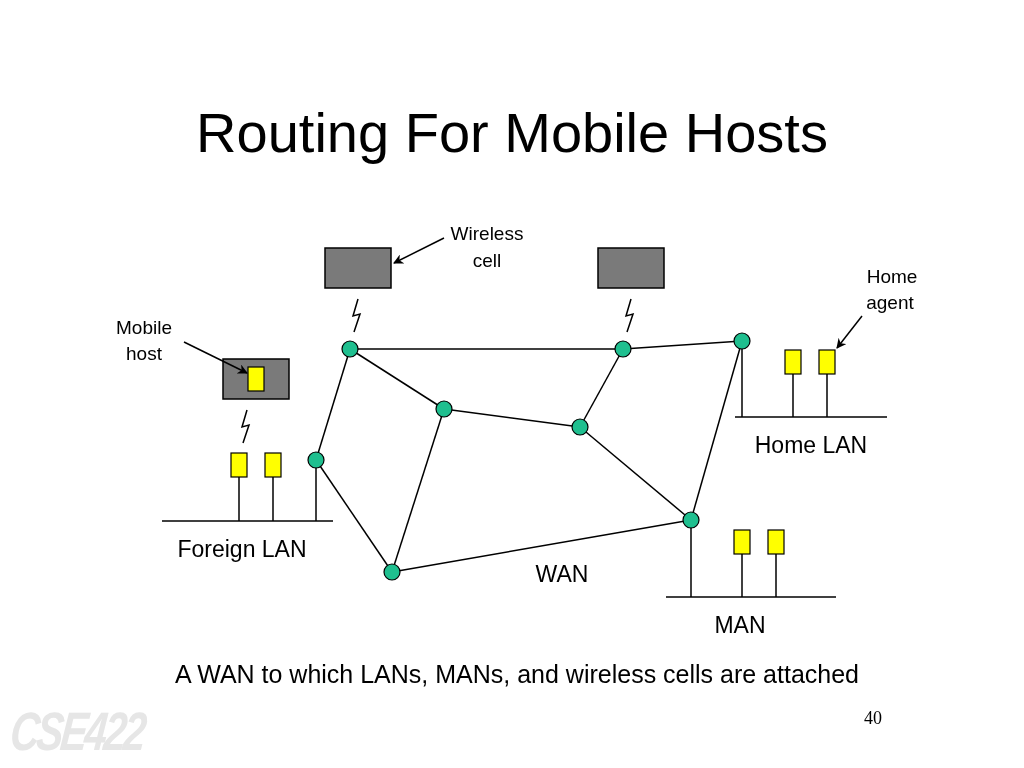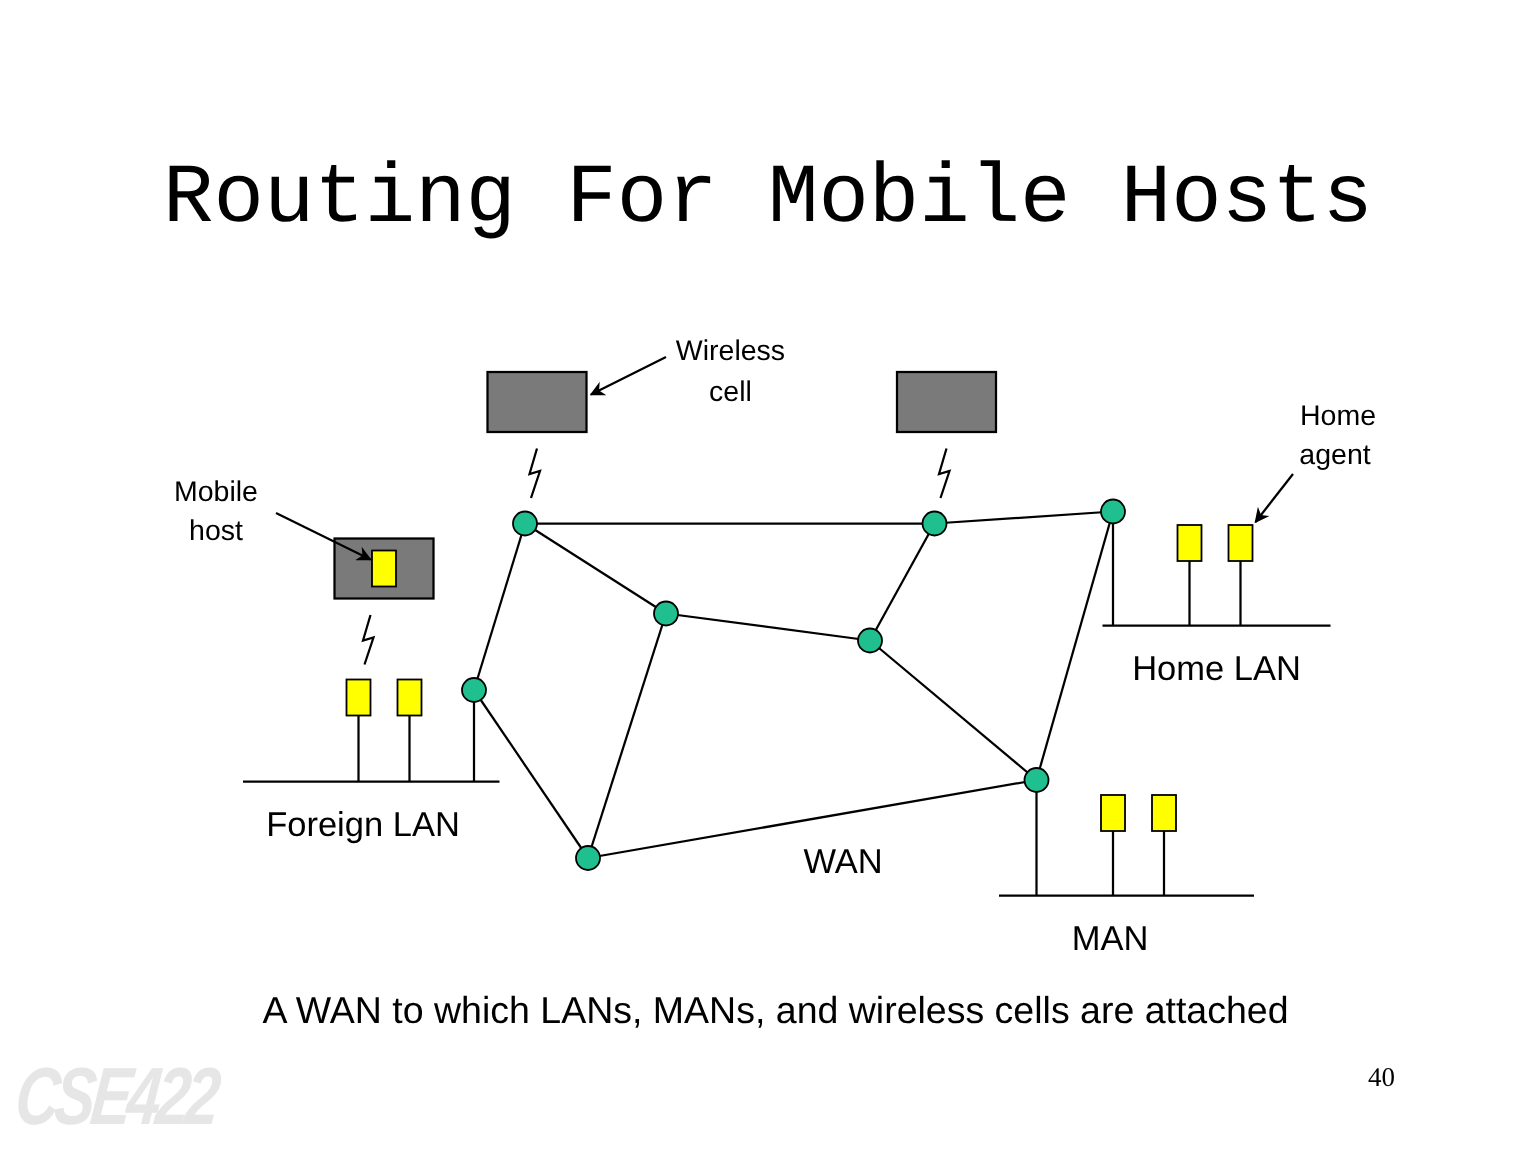--- a/index.html
+++ b/index.html
@@ -1,19 +1,19 @@
 <!DOCTYPE html>
 <html><head>
   <meta charset="utf-8">
   <style>
     html, body { margin: 0; padding: 0; background: #ffffff; }
     body { width: 1024px; height: 768px; position: relative; overflow: hidden; font-family: "Liberation Sans", sans-serif; }
-    .title { position: absolute; left: 0; top: 100px; width: 1024px; text-align: center; font-family: Liberation Mono, monospace; font-size: 56px; color: #000; }
+    .title { position: absolute; left: 0; top: 100px; width: 1024px; text-align: center; font-family: Liberation Sans, sans-serif; font-size: 56px; color: #000; }
     .caption { position: absolute; left: 0; top: 660px; width: 1034px; text-align: center; font-size: 25px; color: #000; }
-    .pagenum { position: absolute; left: 912px; top: 708px; font-family: "Liberation Serif", serif; font-size: 18px; color: #000; }
+    .pagenum { position: absolute; left: 864px; top: 708px; font-family: "Liberation Serif", serif; font-size: 18px; color: #000; }
     .logo { position: absolute; left: 14px; top: 700px; font-family: "Liberation Sans", sans-serif; font-weight: bold; font-style: italic; font-size: 54px; color: #e6e6e6; letter-spacing: -4px; transform: scaleX(0.75) skewX(-8deg); transform-origin: left top; }
     svg.diagram { position: absolute; left: 0; top: 0; }
     .lbl { font-family: "Liberation Sans", sans-serif; fill: #000; }
   </style>
 </head>
 <body>
 
 <div class="title">Routing For Mobile Hosts</div>
 
 <svg class="diagram" width="1024" height="768" viewBox="0 0 1024 768">

